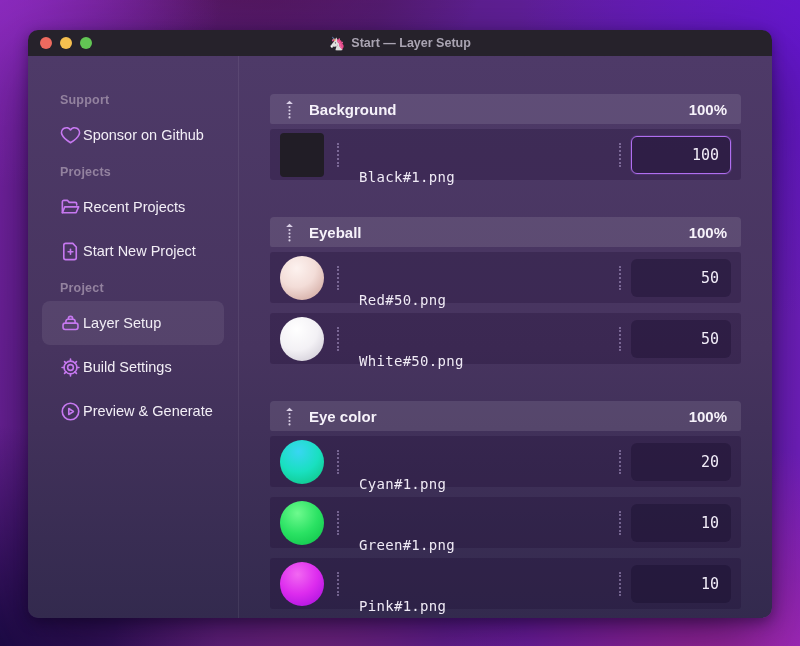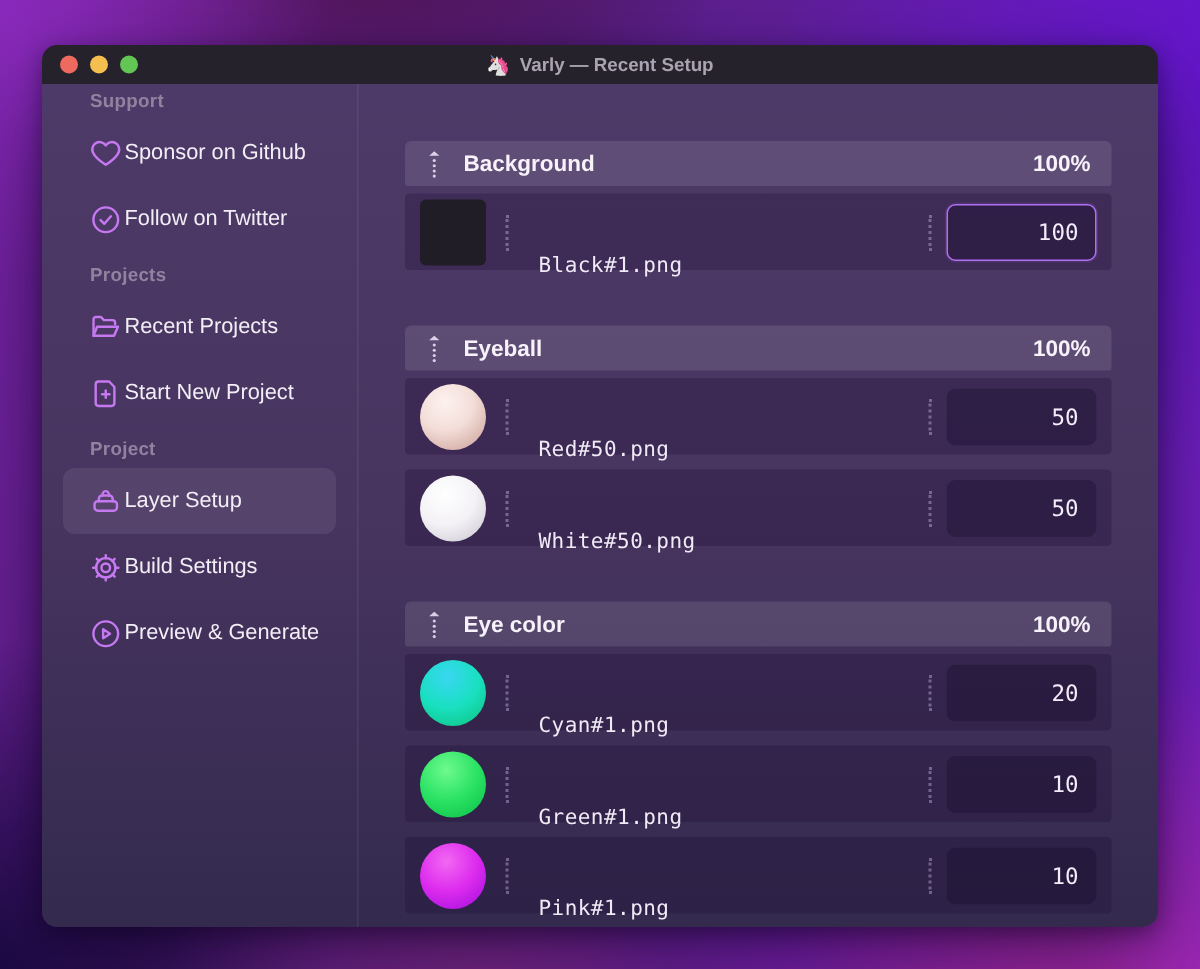--- a/index.html
+++ b/index.html
@@ -26,21 +26,21 @@
     height:26px; flex:0 0 26px; background:#26222b;
     display:flex; align-items:center; justify-content:center; position:relative;
   }
   .traffic { position:absolute; left:12px; top:0; height:26px; display:flex; align-items:center; gap:8px; }
   .dot { width:12px; height:12px; border-radius:50%; }
   .dot.red { background:#ee6a5f; } .dot.yellow { background:#f5bf4f; } .dot.green { background:#62c554; }
   .title { color:#aaa4b2; font-size:12.5px; font-weight:bold; display:flex; align-items:center; gap:6px; }
   .title .emoji { font-size:13px; }
 
   .body { flex:1; display:flex; background:linear-gradient(180deg,#4e3a68 0%,#47345f 52%,#332a4e 100%); min-height:0; }
-  .sidebar { width:211px; flex:0 0 211px; border-right:1px solid rgba(255,255,255,.07); }
+  .sidebar { width:211px; flex:0 0 211px; border-right:1px solid rgba(255,255,255,.07); padding-top:33px; }
   .section { margin-bottom:4px; }
   .section-label {
     margin:0 0 2px 32px; height:22px; line-height:22px;
     color:#93829f; font-size:12.5px; font-weight:bold; letter-spacing:.2px;
   }
   .side-item {
     height:44px; margin:0 14px; padding-left:16px; border-radius:8px;
     display:flex; align-items:center; gap:1px; color:#f2eef6; font-size:14.5px; cursor:default;
   }
   .side-item.active { background:rgba(255,255,255,.08); }
@@ -93,47 +93,38 @@
 
 <div class="window">
   <div class="titlebar">
     <div class="traffic">
       <div class="dot red"></div>
       <div class="dot yellow"></div>
       <div class="dot green"></div>
     </div>
     <div class="title">
       <span class="emoji">🦄</span>
-      <span>Varly — Recent Setup</span>
+      <span>Start — Layer Setup</span>
     </div>
   </div>
 
   <div class="body">
     <div class="sidebar" id="sidebar">
   <div class="section">
     <div class="section-label">Support</div>
     <div class="items">
   <div class="side-item">
     <span class="side-icon">
                 <svg viewBox="0 0 24 24">
                   <path d="M12 19.6s-7.2-4.5-9-8.7a5.1 5.1 0 0 1 9-4.7 5.1 5.1 0 0 1 9 4.7c-1.8 4.2-9 8.7-9 8.7z"></path>
                 </svg>
               </span>
     <span class="side-label">Sponsor on Github</span>
   </div>
 
-  <div class="side-item">
-    <span class="side-icon">
-                <svg viewBox="0 0 24 24">
-                  <circle cx="12" cy="12" r="8.6"></circle>
-                  <polyline points="8.4,12.2 11,14.8 15.6,9.6"></polyline>
-                </svg>
-              </span>
-    <span class="side-label">Follow on Twitter</span>
-  </div>
 </div>
   </div>
 
   <div class="section">
     <div class="section-label">Projects</div>
     <div class="items">
   <div class="side-item">
     <span class="side-icon">
                 <svg viewBox="0 0 24 24">
                   <path d="M3.5 17.5V6.2a1.7 1.7 0 0 1 1.7-1.7h3.5l2 2.2h6.1a1.7 1.7 0 0 1 1.7 1.7v1.1"></path>

